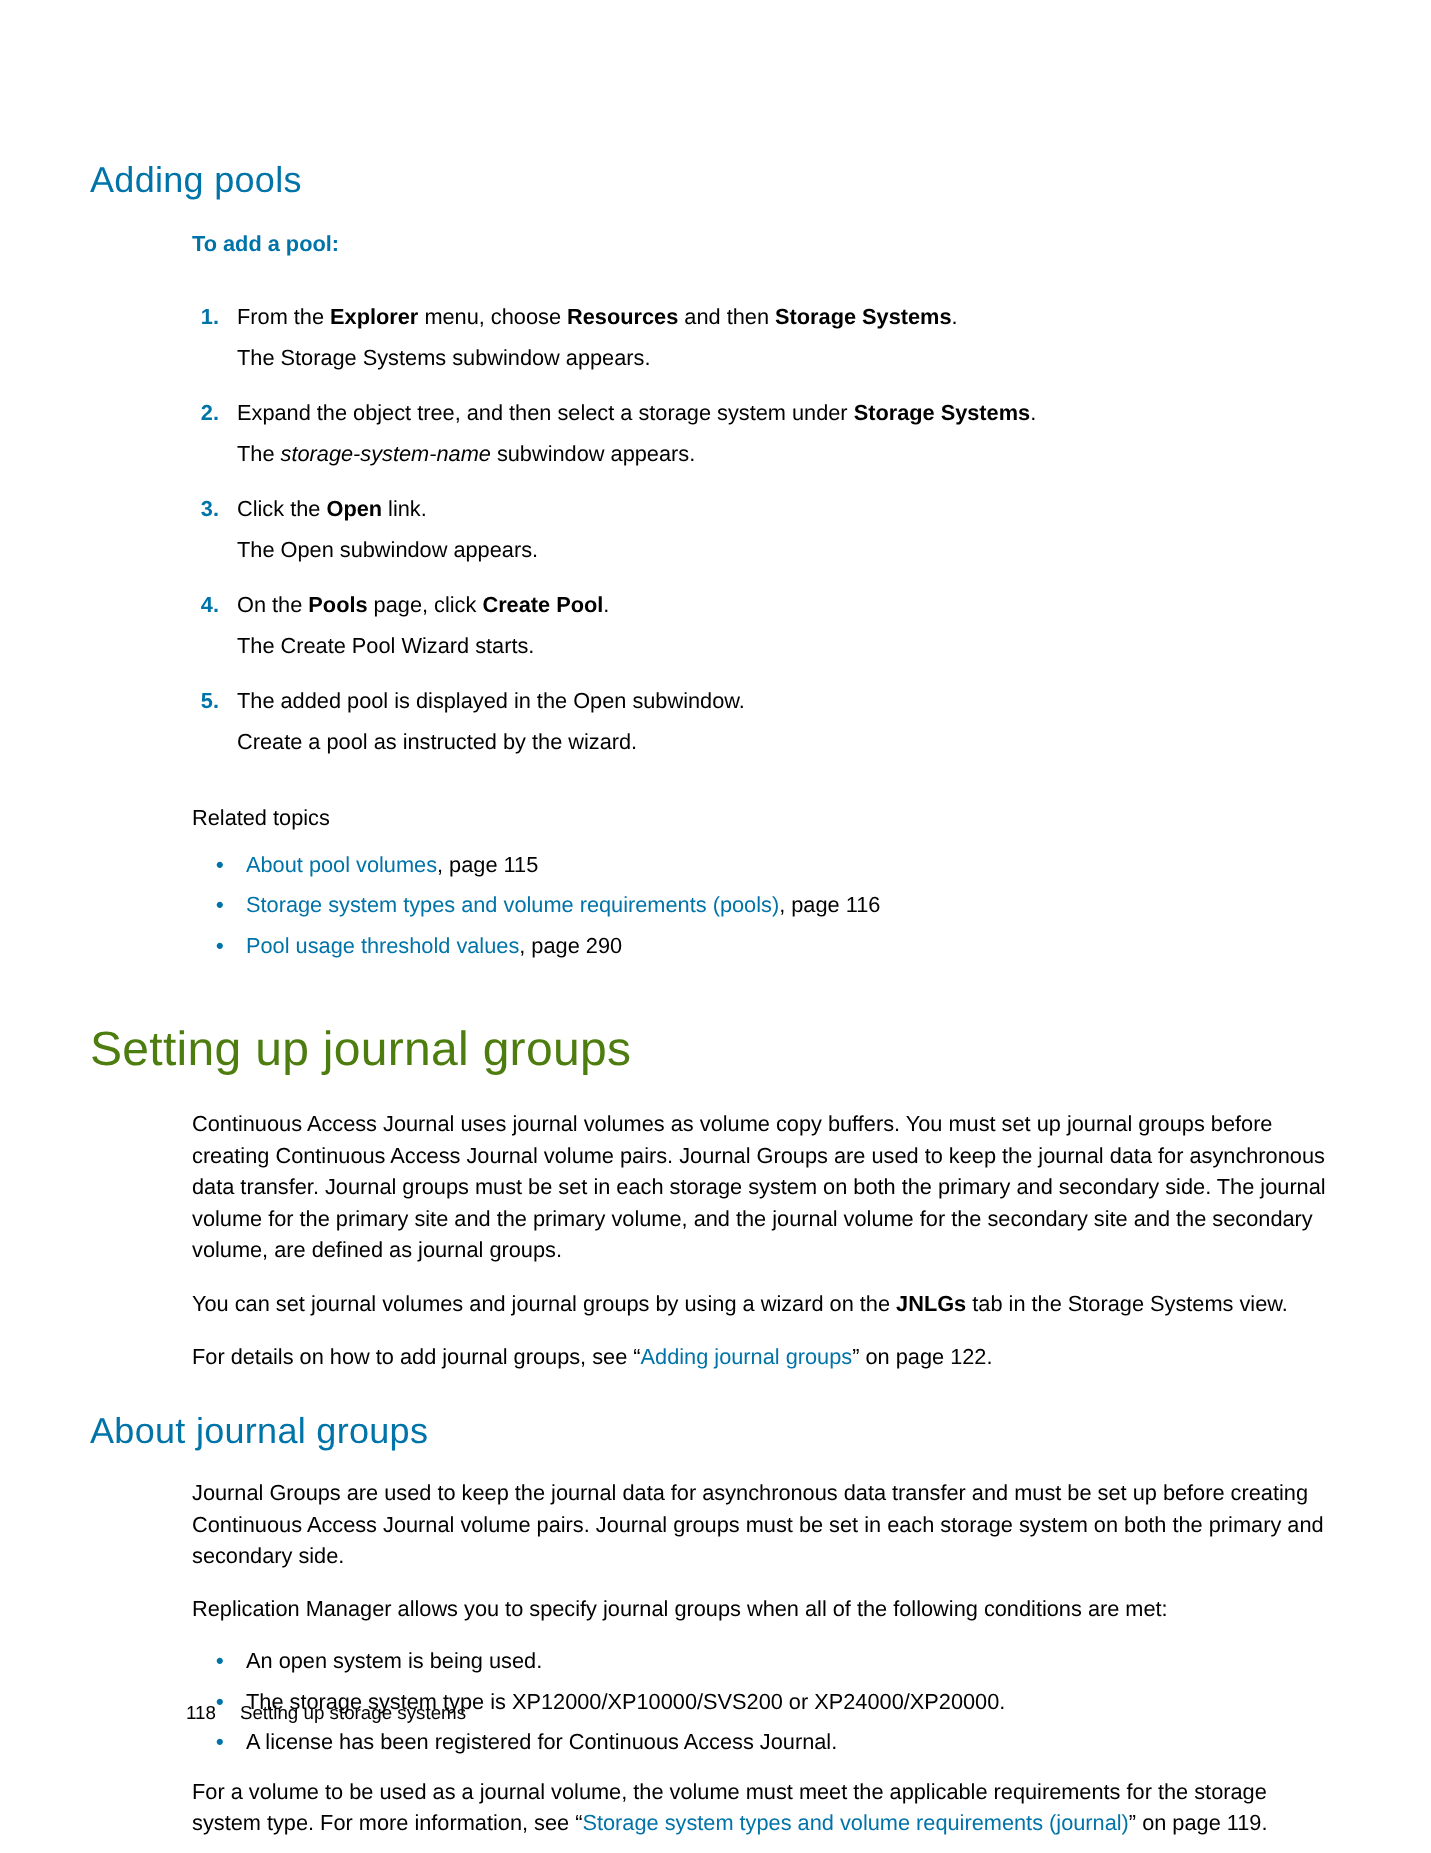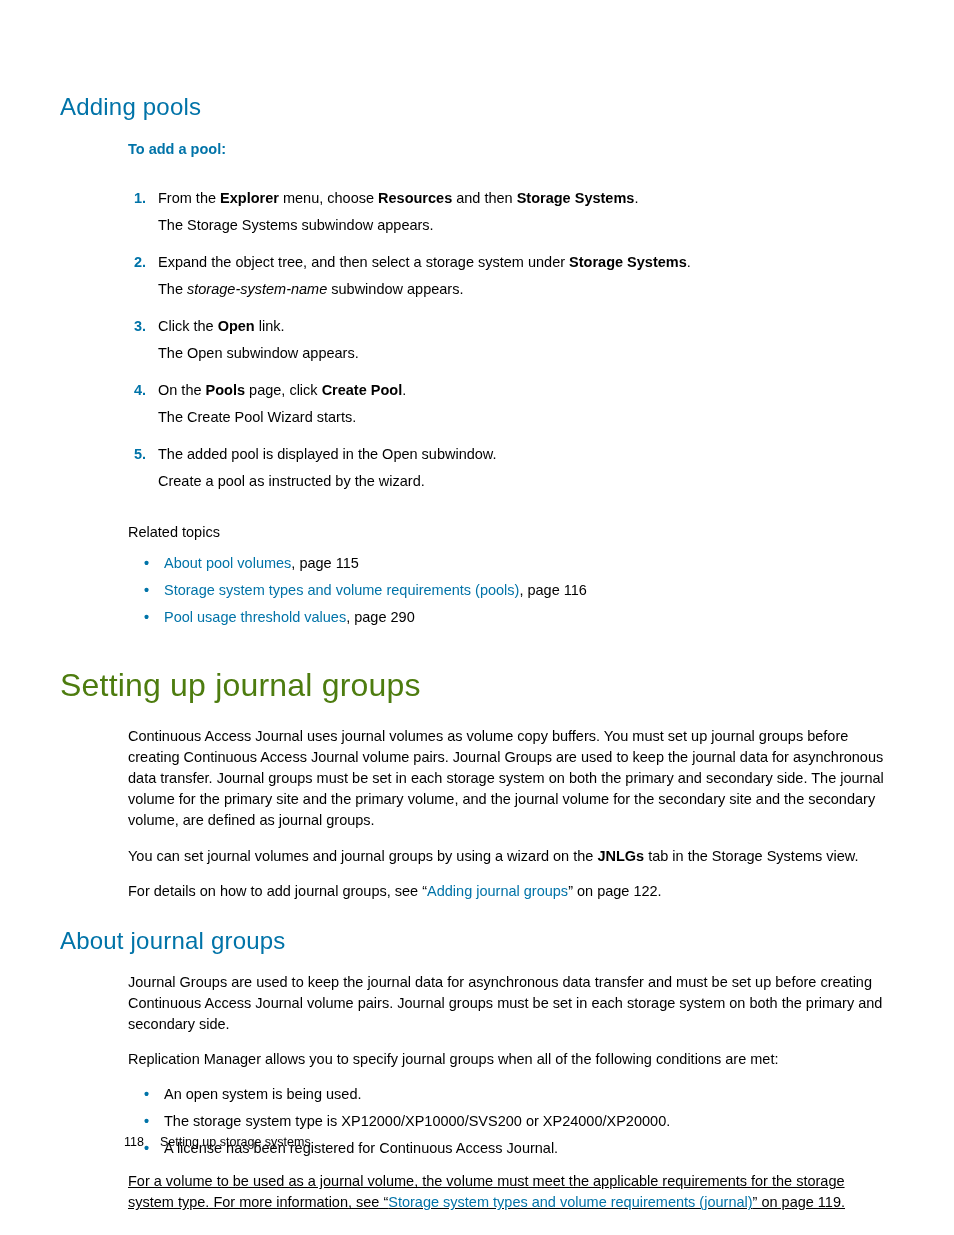--- a/index.html
+++ b/index.html
@@ -13,21 +13,21 @@
     position: relative;
     padding: 80px 60px 40px 60px;
     line-height: 1.45;
   }
   .h2 {
     font-family: "Trebuchet MS", Arial, sans-serif;
     font-weight: 300;
     color: #0073a8;
     font-size: 24px;
     margin-bottom: 14px;
-    margin-top: 10px;
+    margin-top: 24px;
     letter-spacing: 0.2px;
   }
   .h1 {
     font-family: "Trebuchet MS", Arial, sans-serif;
     font-weight: 300;
     color: #4d7c0f;
     font-size: 32px;
     margin-top: 34px;
     margin-bottom: 18px;
     letter-spacing: 0.2px;
@@ -170,20 +170,20 @@
   </div>
   <div class="bullet">
     <div class="bullet-mark">•</div>
     <div class="bullet-body">The storage system type is XP12000/XP10000/SVS200 or XP24000/XP20000.</div>
   </div>
   <div class="bullet">
     <div class="bullet-mark">•</div>
     <div class="bullet-body">A license has been registered for Continuous Access Journal.</div>
   </div>
 
-  <p class="para" style="margin-top:12px;text-decoration:underline;">
+  <p class="para" style="margin-top:12px;">
     <span>For a volume to be used as a journal volume, the volume must meet the applicable requirements for the storage system type. For more information, see “</span><span class="link">Storage system types and volume requirements (journal)</span><span>” on page 119.</span>
   </p>
 </div>
 
 <div class="footer">
   <span class="footer-pn">118</span><span>Setting up storage systems</span>
 </div>
 
 </body></html>

